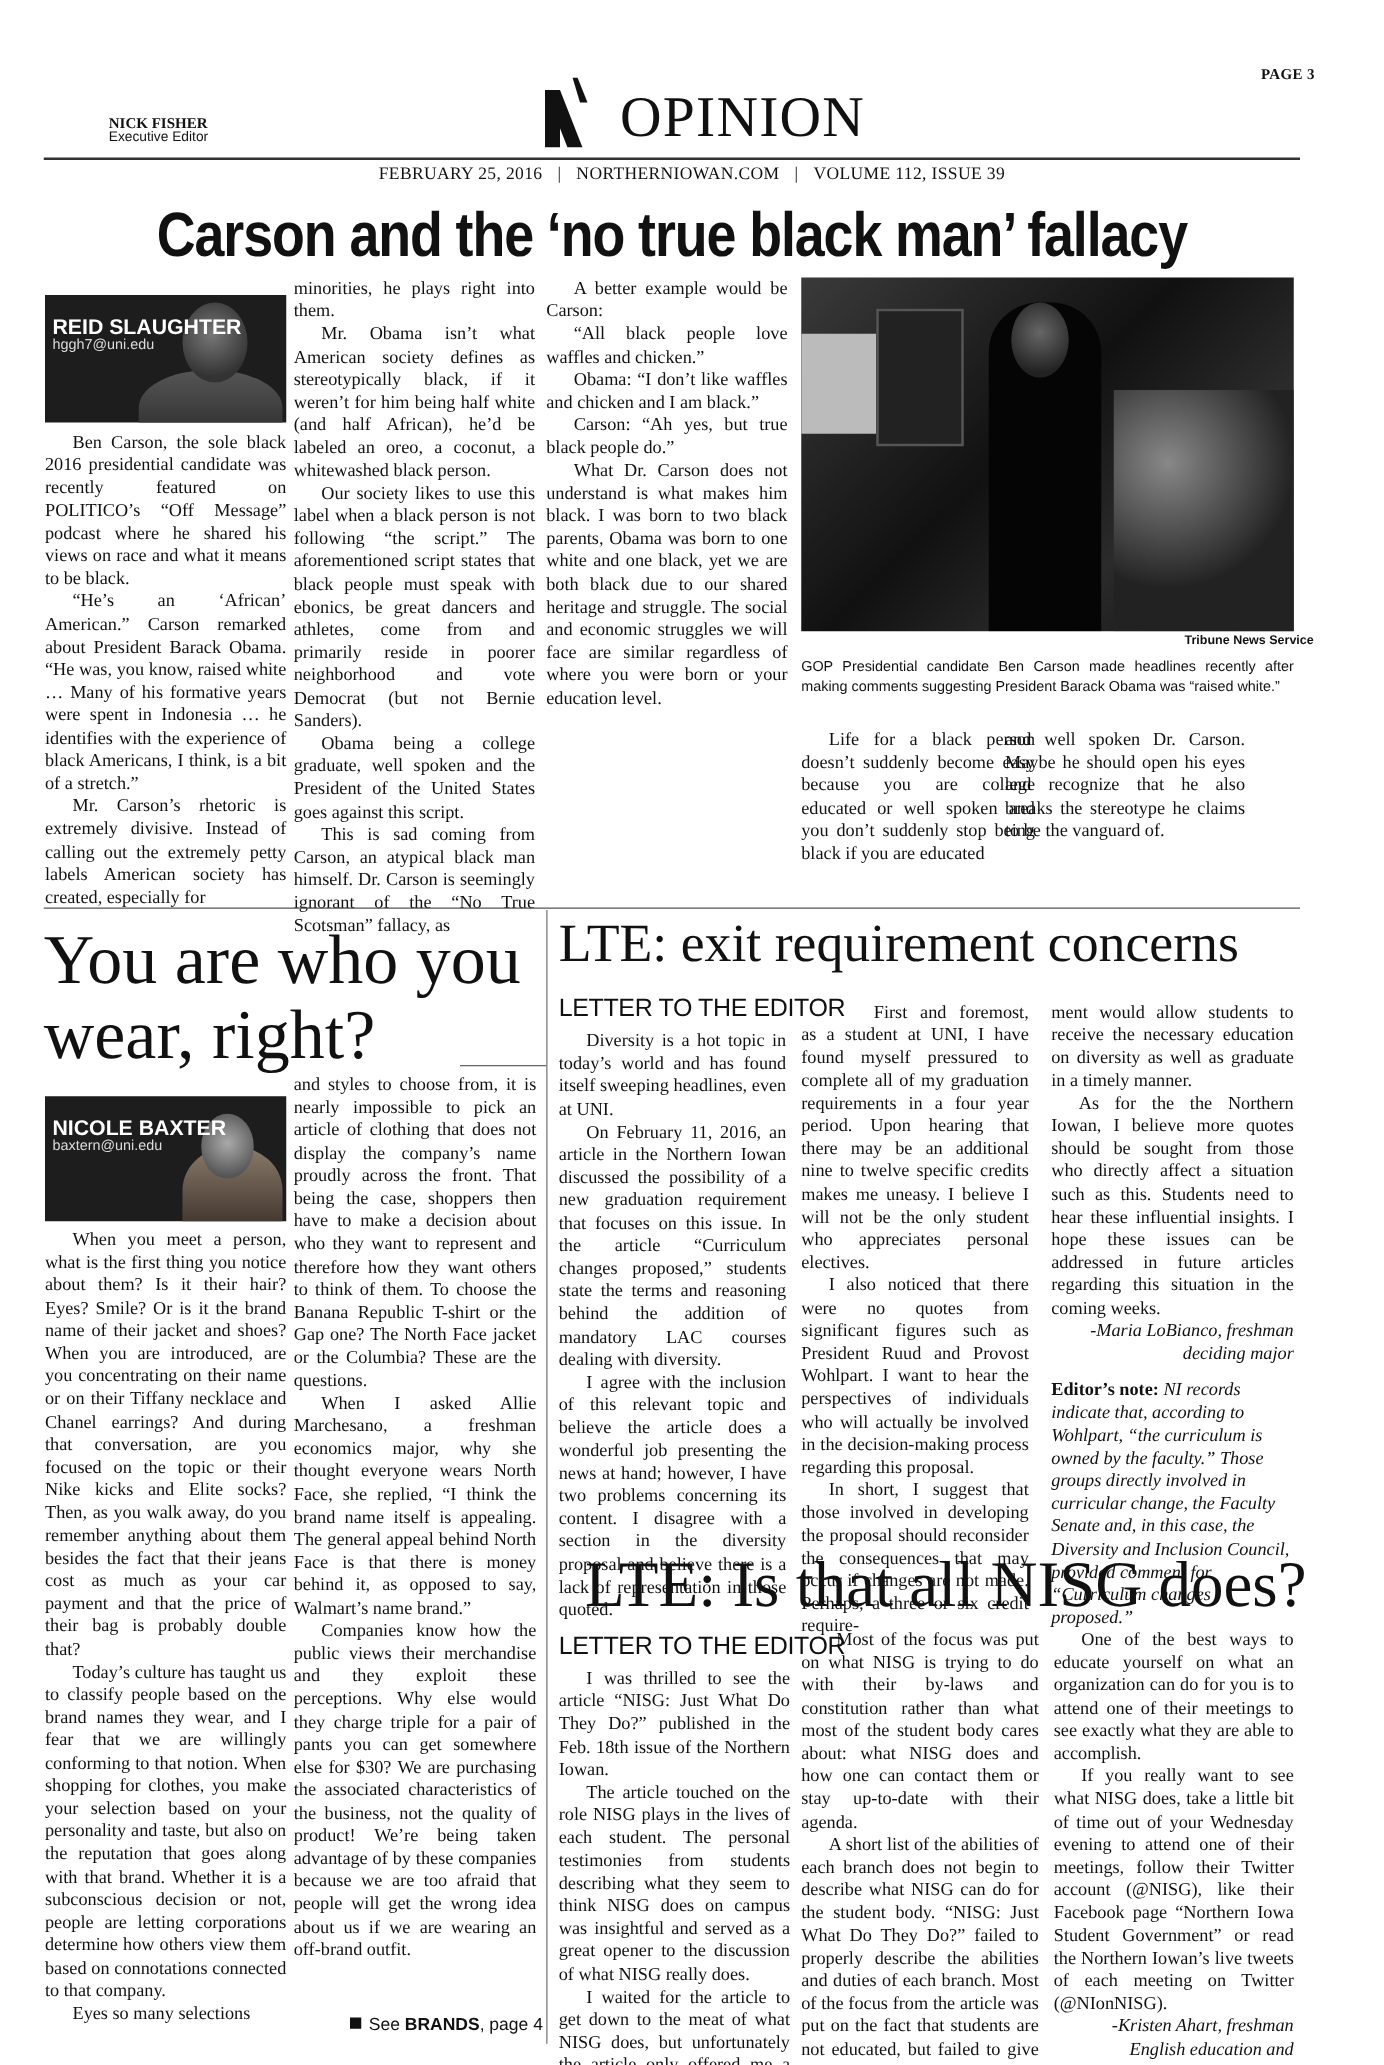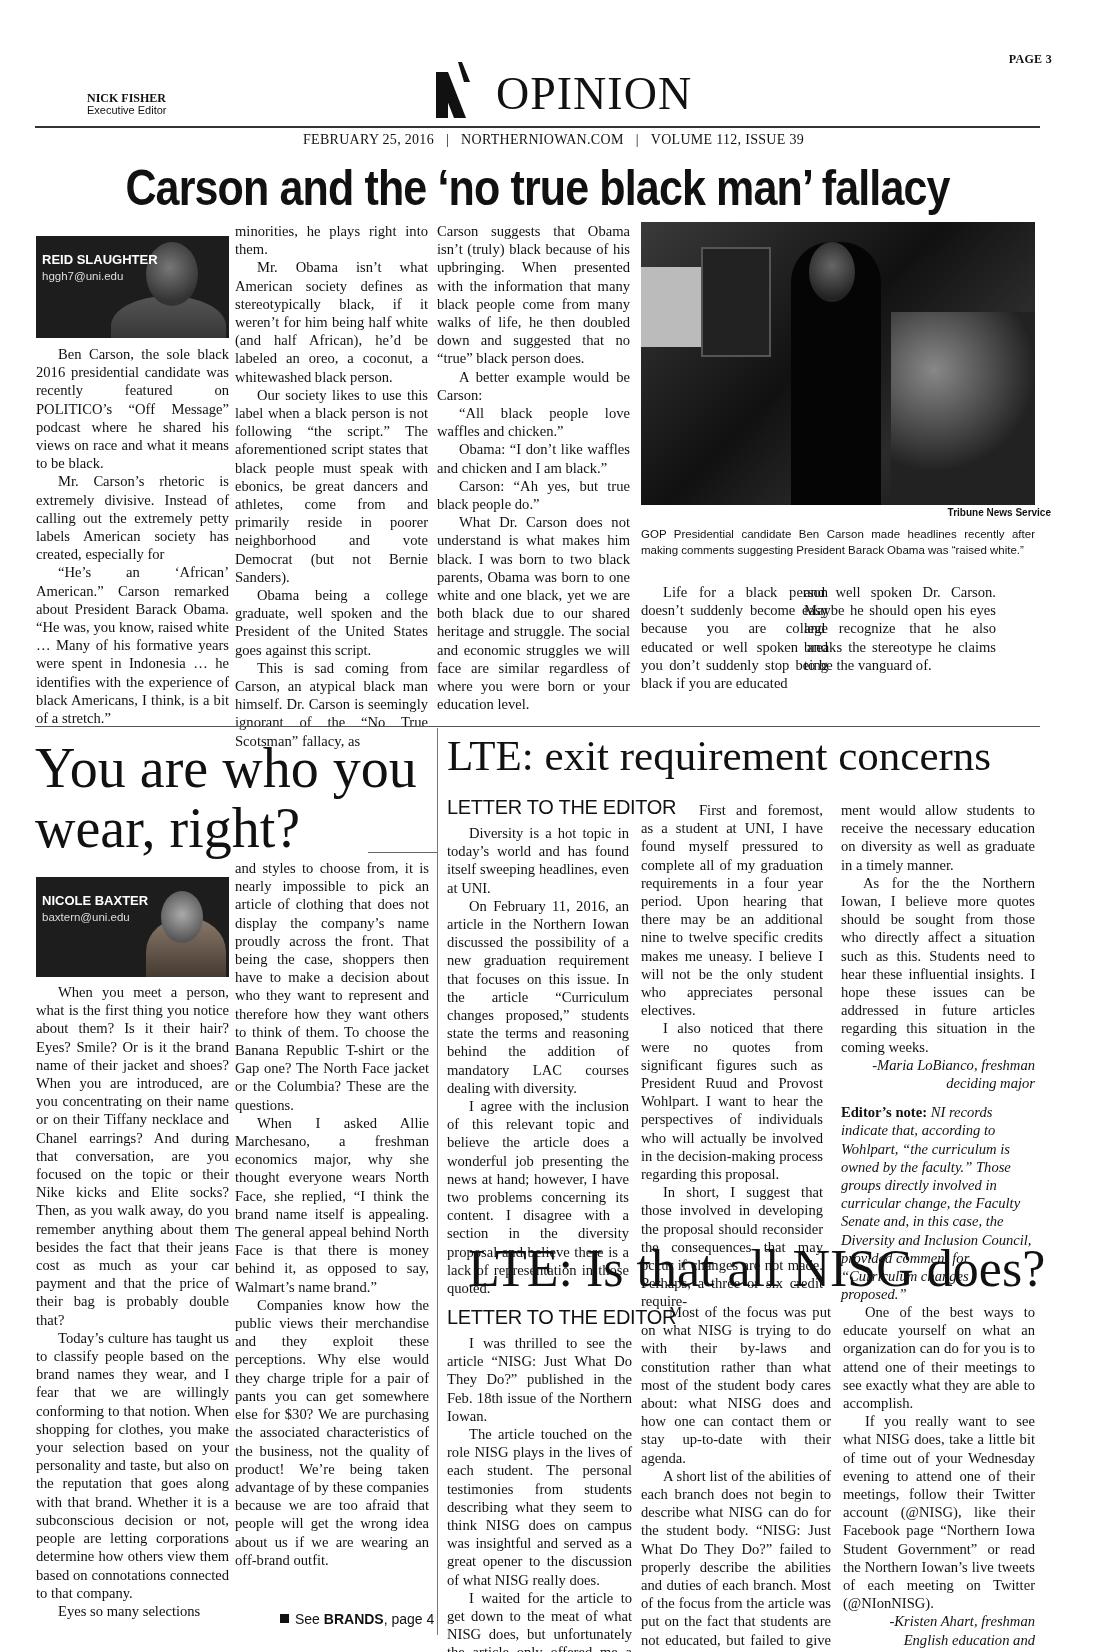--- a/index.html
+++ b/index.html
@@ -15,21 +15,21 @@
 .page-no{right:55px;top:52px;font-size:12px;font-weight:bold;letter-spacing:.3px}
 .editor-name{left:87px;top:91px;font-size:12px;font-weight:bold}
 .editor-title{left:87px;top:104px;font-size:11px}
 .logo{left:436px;top:62px;width:44px;height:56px}
 .section-title{left:496px;top:70px;font-size:46px;letter-spacing:1px;line-height:48px}
 .rule-top{left:35px;top:126px;width:1005px;height:2px;background:#333}
 .dateline{left:0;width:1107px;top:132px;text-align:center;font-size:14px;letter-spacing:.3px}
 .dateline span.sep{display:inline-block;margin:0 12px}
 .headline1{left:35px;top:160px;width:1005px;text-align:center;font-family:"Liberation Sans",sans-serif;font-weight:bold;font-size:50px;line-height:56px;letter-spacing:-1px;transform:scaleX(.86);transform-origin:center}
 .mug{background:#1d1d1d;overflow:hidden}
-.mug .name{position:absolute;left:6px;top:16px;color:#fff;font-family:"Liberation Sans",sans-serif;font-weight:bold;font-size:13px}
+.mug .name{position:absolute;left:6px;top:16px;color:#fff;font-family:"Liberation Sans",sans-serif;font-weight:bold;font-size:17px}
 .mug .email{position:absolute;left:6px;top:34px;color:#ddd;font-family:"Liberation Sans",sans-serif;font-size:11.5px}
 .mug .face{position:absolute;border-radius:50%;background:radial-gradient(circle at 45% 40%,#777,#333 70%)}
 .mug .body{position:absolute;border-radius:50% 50% 0 0;background:linear-gradient(#555,#2a2a2a)}
 .photo{left:641px;top:222px;width:394px;height:283px;background:linear-gradient(135deg,#3a3a3a,#111 45%,#2b2b2b 70%,#0a0a0a);overflow:hidden}
 .photo .fig{position:absolute;left:150px;top:20px;width:90px;height:263px;background:#050505;border-radius:40px 40px 0 0}
 .photo .head{position:absolute;left:168px;top:20px;width:46px;height:60px;border-radius:50%;background:radial-gradient(circle at 50% 40%,#666,#222 75%)}
 .photo .poster{position:absolute;left:60px;top:25px;width:70px;height:110px;background:#222;border:2px solid #555}
 .photo .poster2{position:absolute;left:0;top:45px;width:60px;height:80px;background:#bbb}
 .photo .crowd{position:absolute;left:250px;top:90px;width:144px;height:193px;background:radial-gradient(circle at 30% 30%,#888,#222 60%)}
 .photo-credit{left:657px;top:507px;width:394px;text-align:right;font-family:"Liberation Sans",sans-serif;font-weight:bold;font-size:10px}
@@ -67,32 +67,31 @@
 
 <div class="abs mug" style="left:36px;top:236px;width:193px;height:102px">
   <div class="body" style="left:75px;top:60px;width:115px;height:60px"></div>
   <div class="face" style="left:110px;top:6px;width:52px;height:64px"></div>
   <div class="name">REID SLAUGHTER</div>
   <div class="email">hggh7@uni.edu</div>
 </div>
 
 <div class="col" style="left:36px;top:345px;width:193px">
   <p>Ben Carson, the sole black 2016 presidential candidate was recently featured on POLITICO’s “Off Message” podcast where he shared his views on race and what it means to be black.</p>
+  <p>“He’s an ‘African’ American.” Carson remarked about President Barack Obama. “He was, you know, raised white … Many of his formative years were spent in Indonesia … he identifies with the experience of black Americans, I think, is a bit of a stretch.”</p>
   <p>Mr. Carson’s rhetoric is extremely divisive. Instead of calling out the extremely petty labels American society has created, especially for</p>
-  <p>“He’s an ‘African’ American.” Carson remarked about President Barack Obama. “He was, you know, raised white … Many of his formative years were spent in Indonesia … he identifies with the experience of black Americans, I think, is a bit of a stretch.”</p>
 </div>
 <div class="col" style="left:235px;top:222px;width:193px">
   <p class="noind">minorities, he plays right into them.</p>
   <p>Mr. Obama isn’t what American society defines as stereotypically black, if it weren’t for him being half white (and half African), he’d be labeled an oreo, a coconut, a whitewashed black person.</p>
   <p>Our society likes to use this label when a black person is not following “the script.” The aforementioned script states that black people must speak with ebonics, be great dancers and athletes, come from and primarily reside in poorer neighborhood and vote Democrat (but not Bernie Sanders).</p>
   <p>Obama being a college graduate, well spoken and the President of the United States goes against this script.</p>
   <p>This is sad coming from Carson, an atypical black man himself. Dr. Carson is seemingly ignorant of the “No True Scotsman” fallacy, as</p>
 </div>
 <div class="col" style="left:437px;top:222px;width:193px">
-  <p class="noind">Carson suggests that Obama isn’t (truly) black because of his upbringing. When presented with the information that many black people come from many walks of life, he then doubled down and suggested that no “true” black person does.</p>
   <p>A better example would be Carson:</p>
   <p>“All black people love waffles and chicken.”</p>
   <p>Obama: “I don’t like waffles and chicken and I am black.”</p>
   <p>Carson: “Ah yes, but true black people do.”</p>
   <p>What Dr. Carson does not understand is what makes him black. I was born to two black parents, Obama was born to one white and one black, yet we are both black due to our shared heritage and struggle. The social and economic struggles we will face are similar regardless of where you were born or your education level.</p>
 </div>
 
 <div class="abs photo">
   <div class="poster2"></div>
   <div class="poster"></div>

